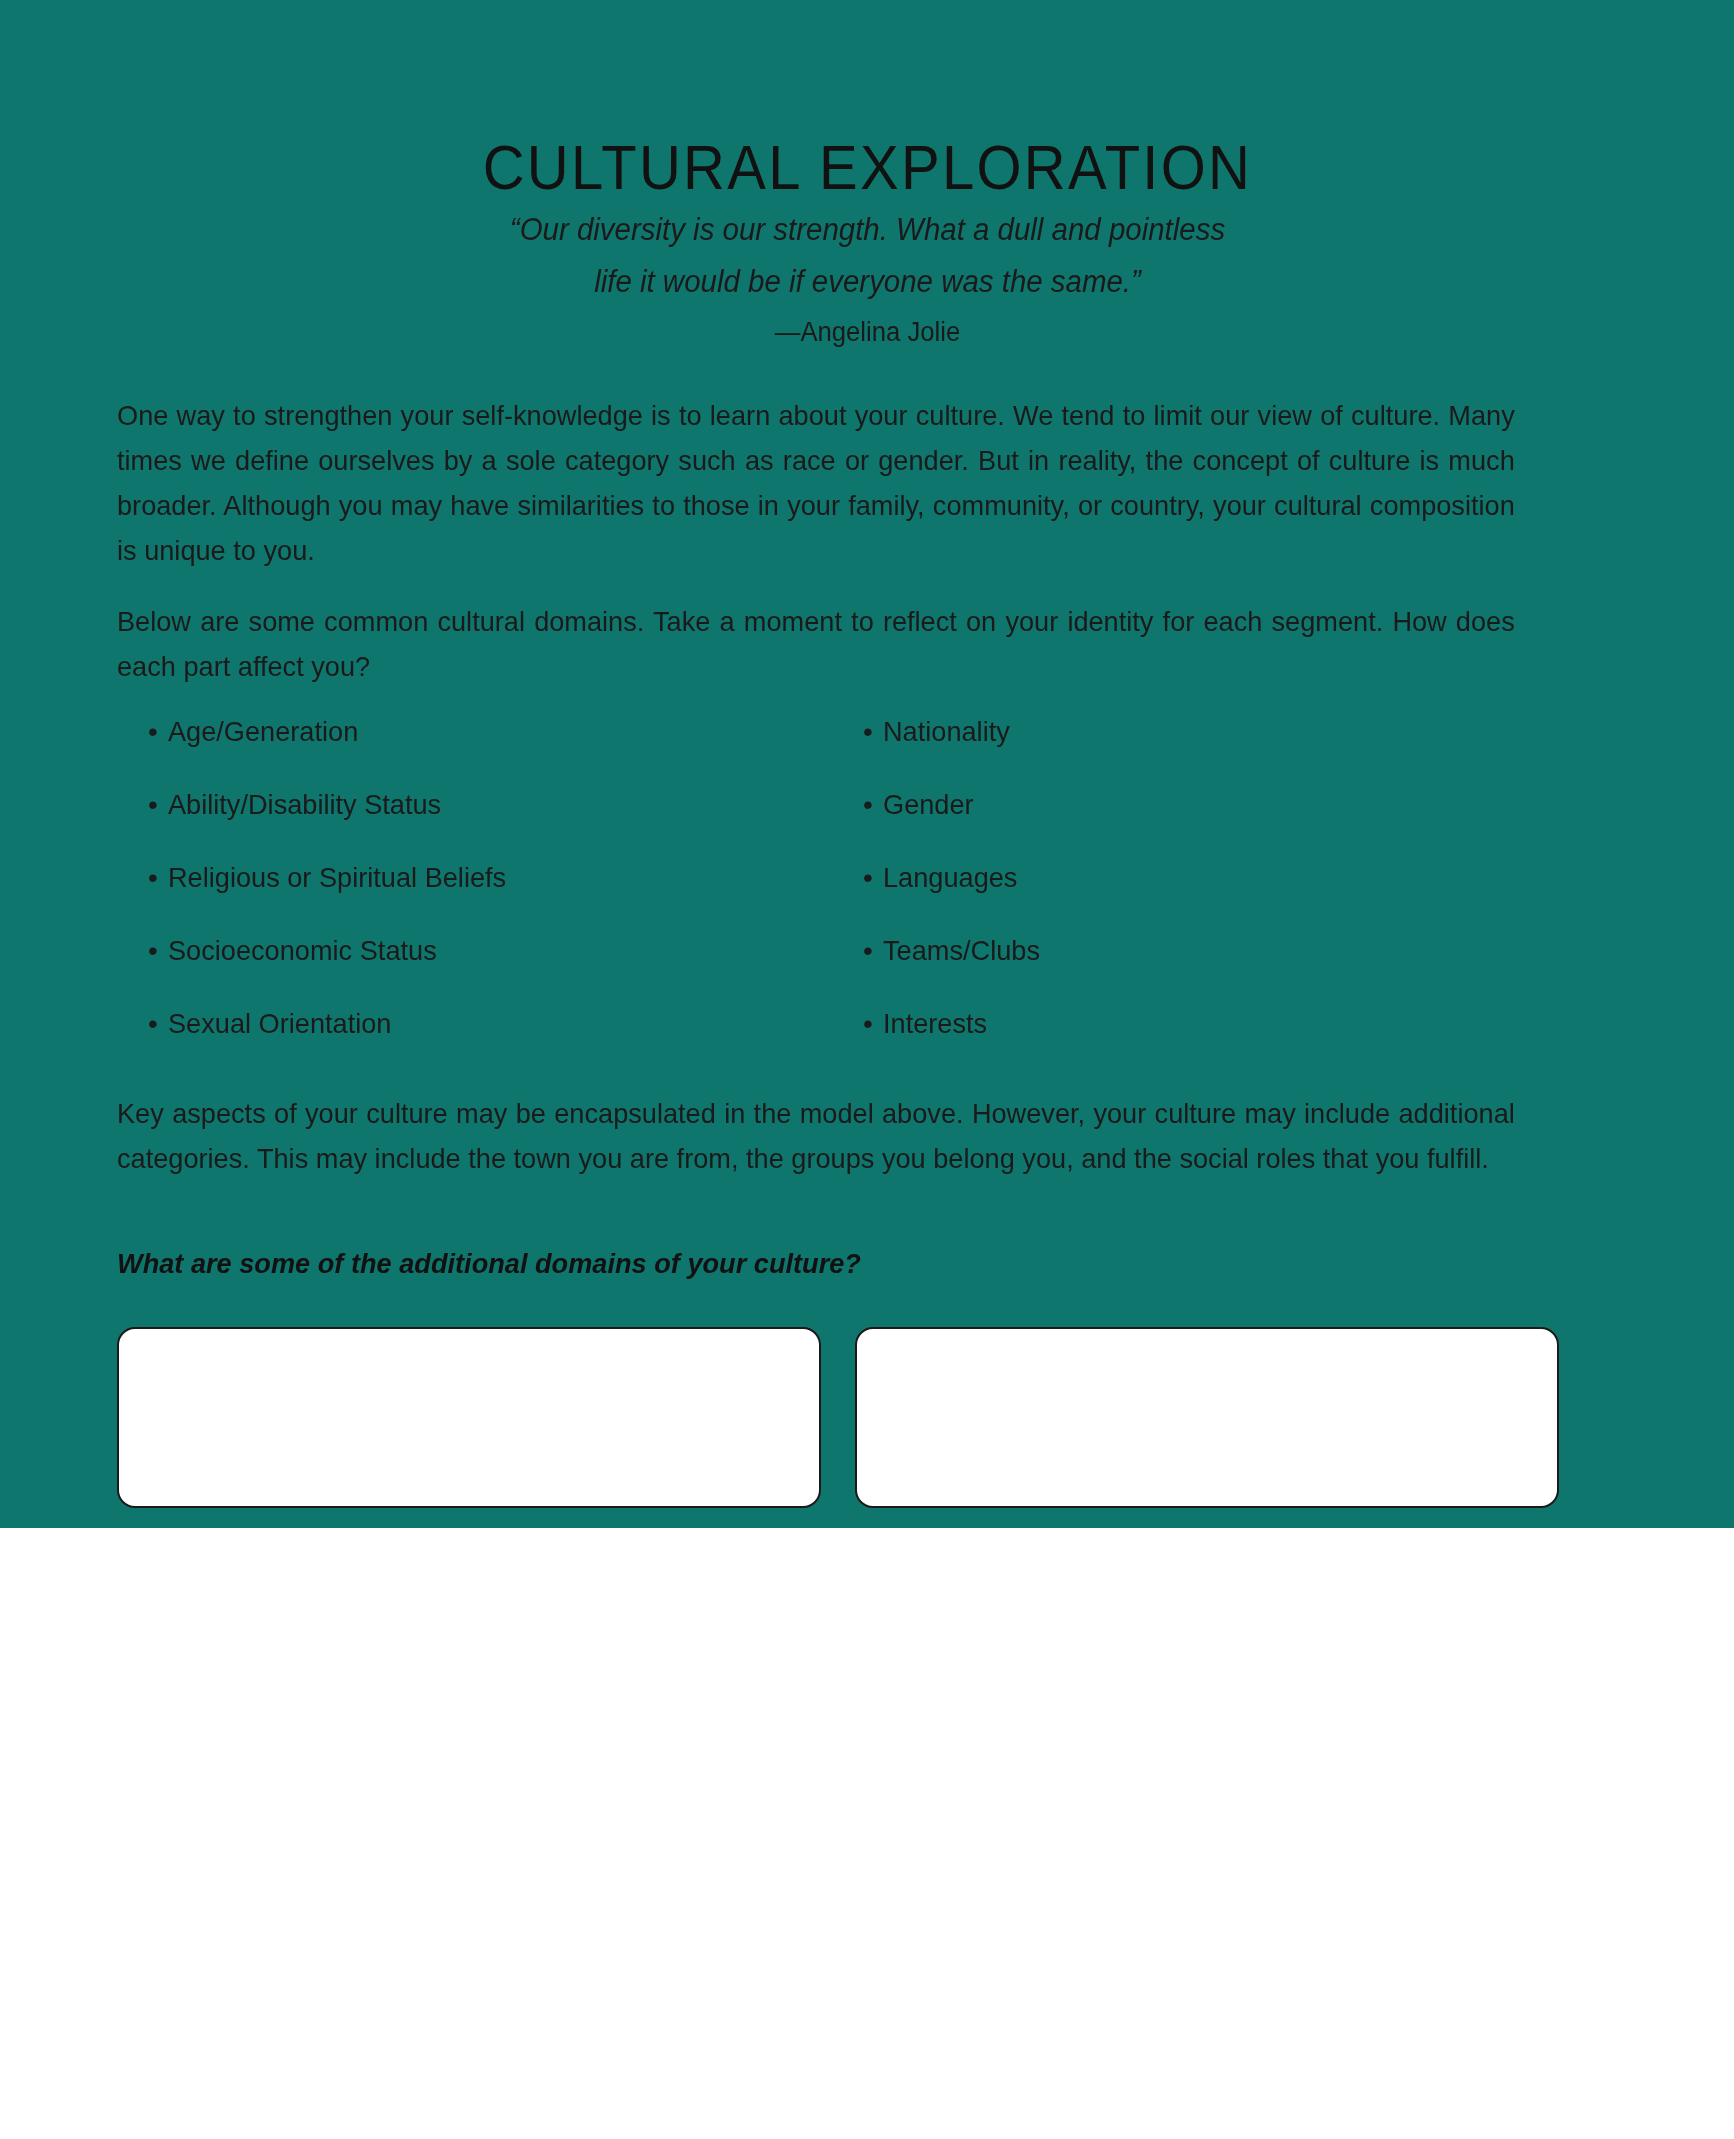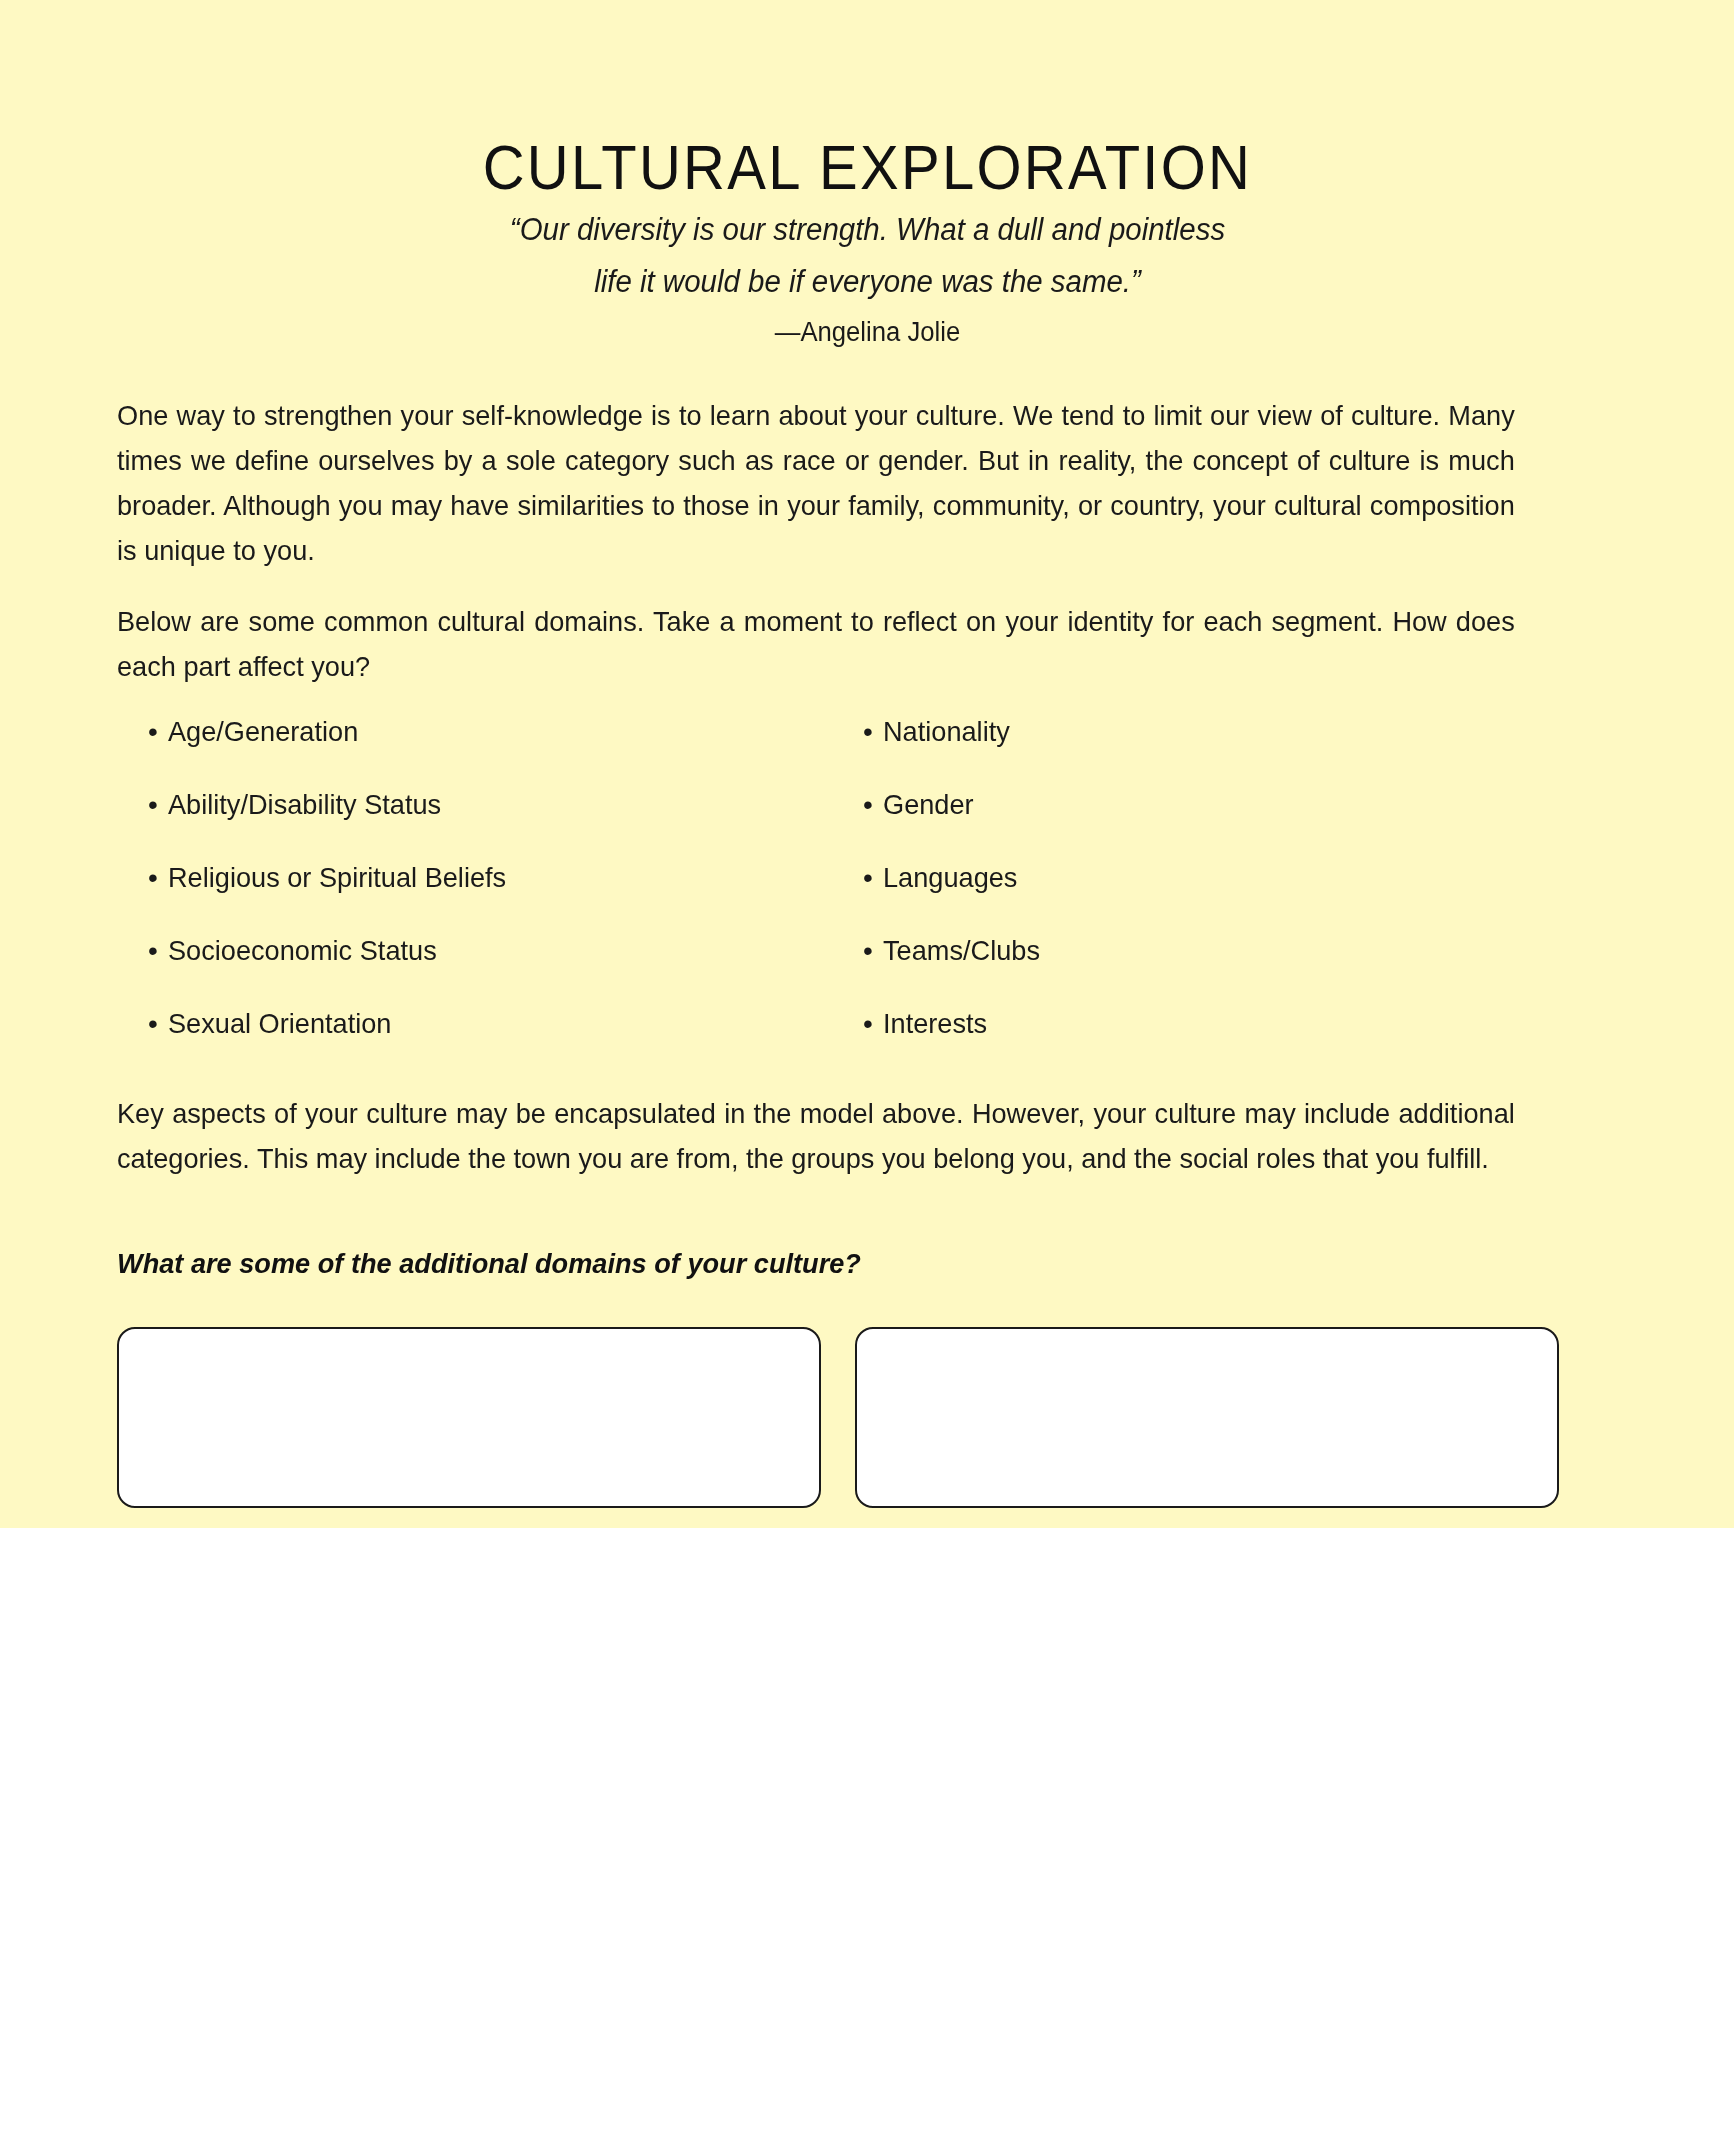--- a/index.html
+++ b/index.html
@@ -4,21 +4,21 @@
 <style>
   html, body {
     margin: 0;
     padding: 0;
     background: #ffffff;
   }
   .page {
     position: relative;
     width: 1735px;
     height: 1528px;
-    background: #fef9c3;
+    background: #0f766e;
     font-family: "Liberation Sans", sans-serif;
     color: #1a1a1a;
     overflow: hidden;
     box-sizing: border-box;
     text-decoration: underline;
   }
 
   
   .page-title {
     position: absolute;

